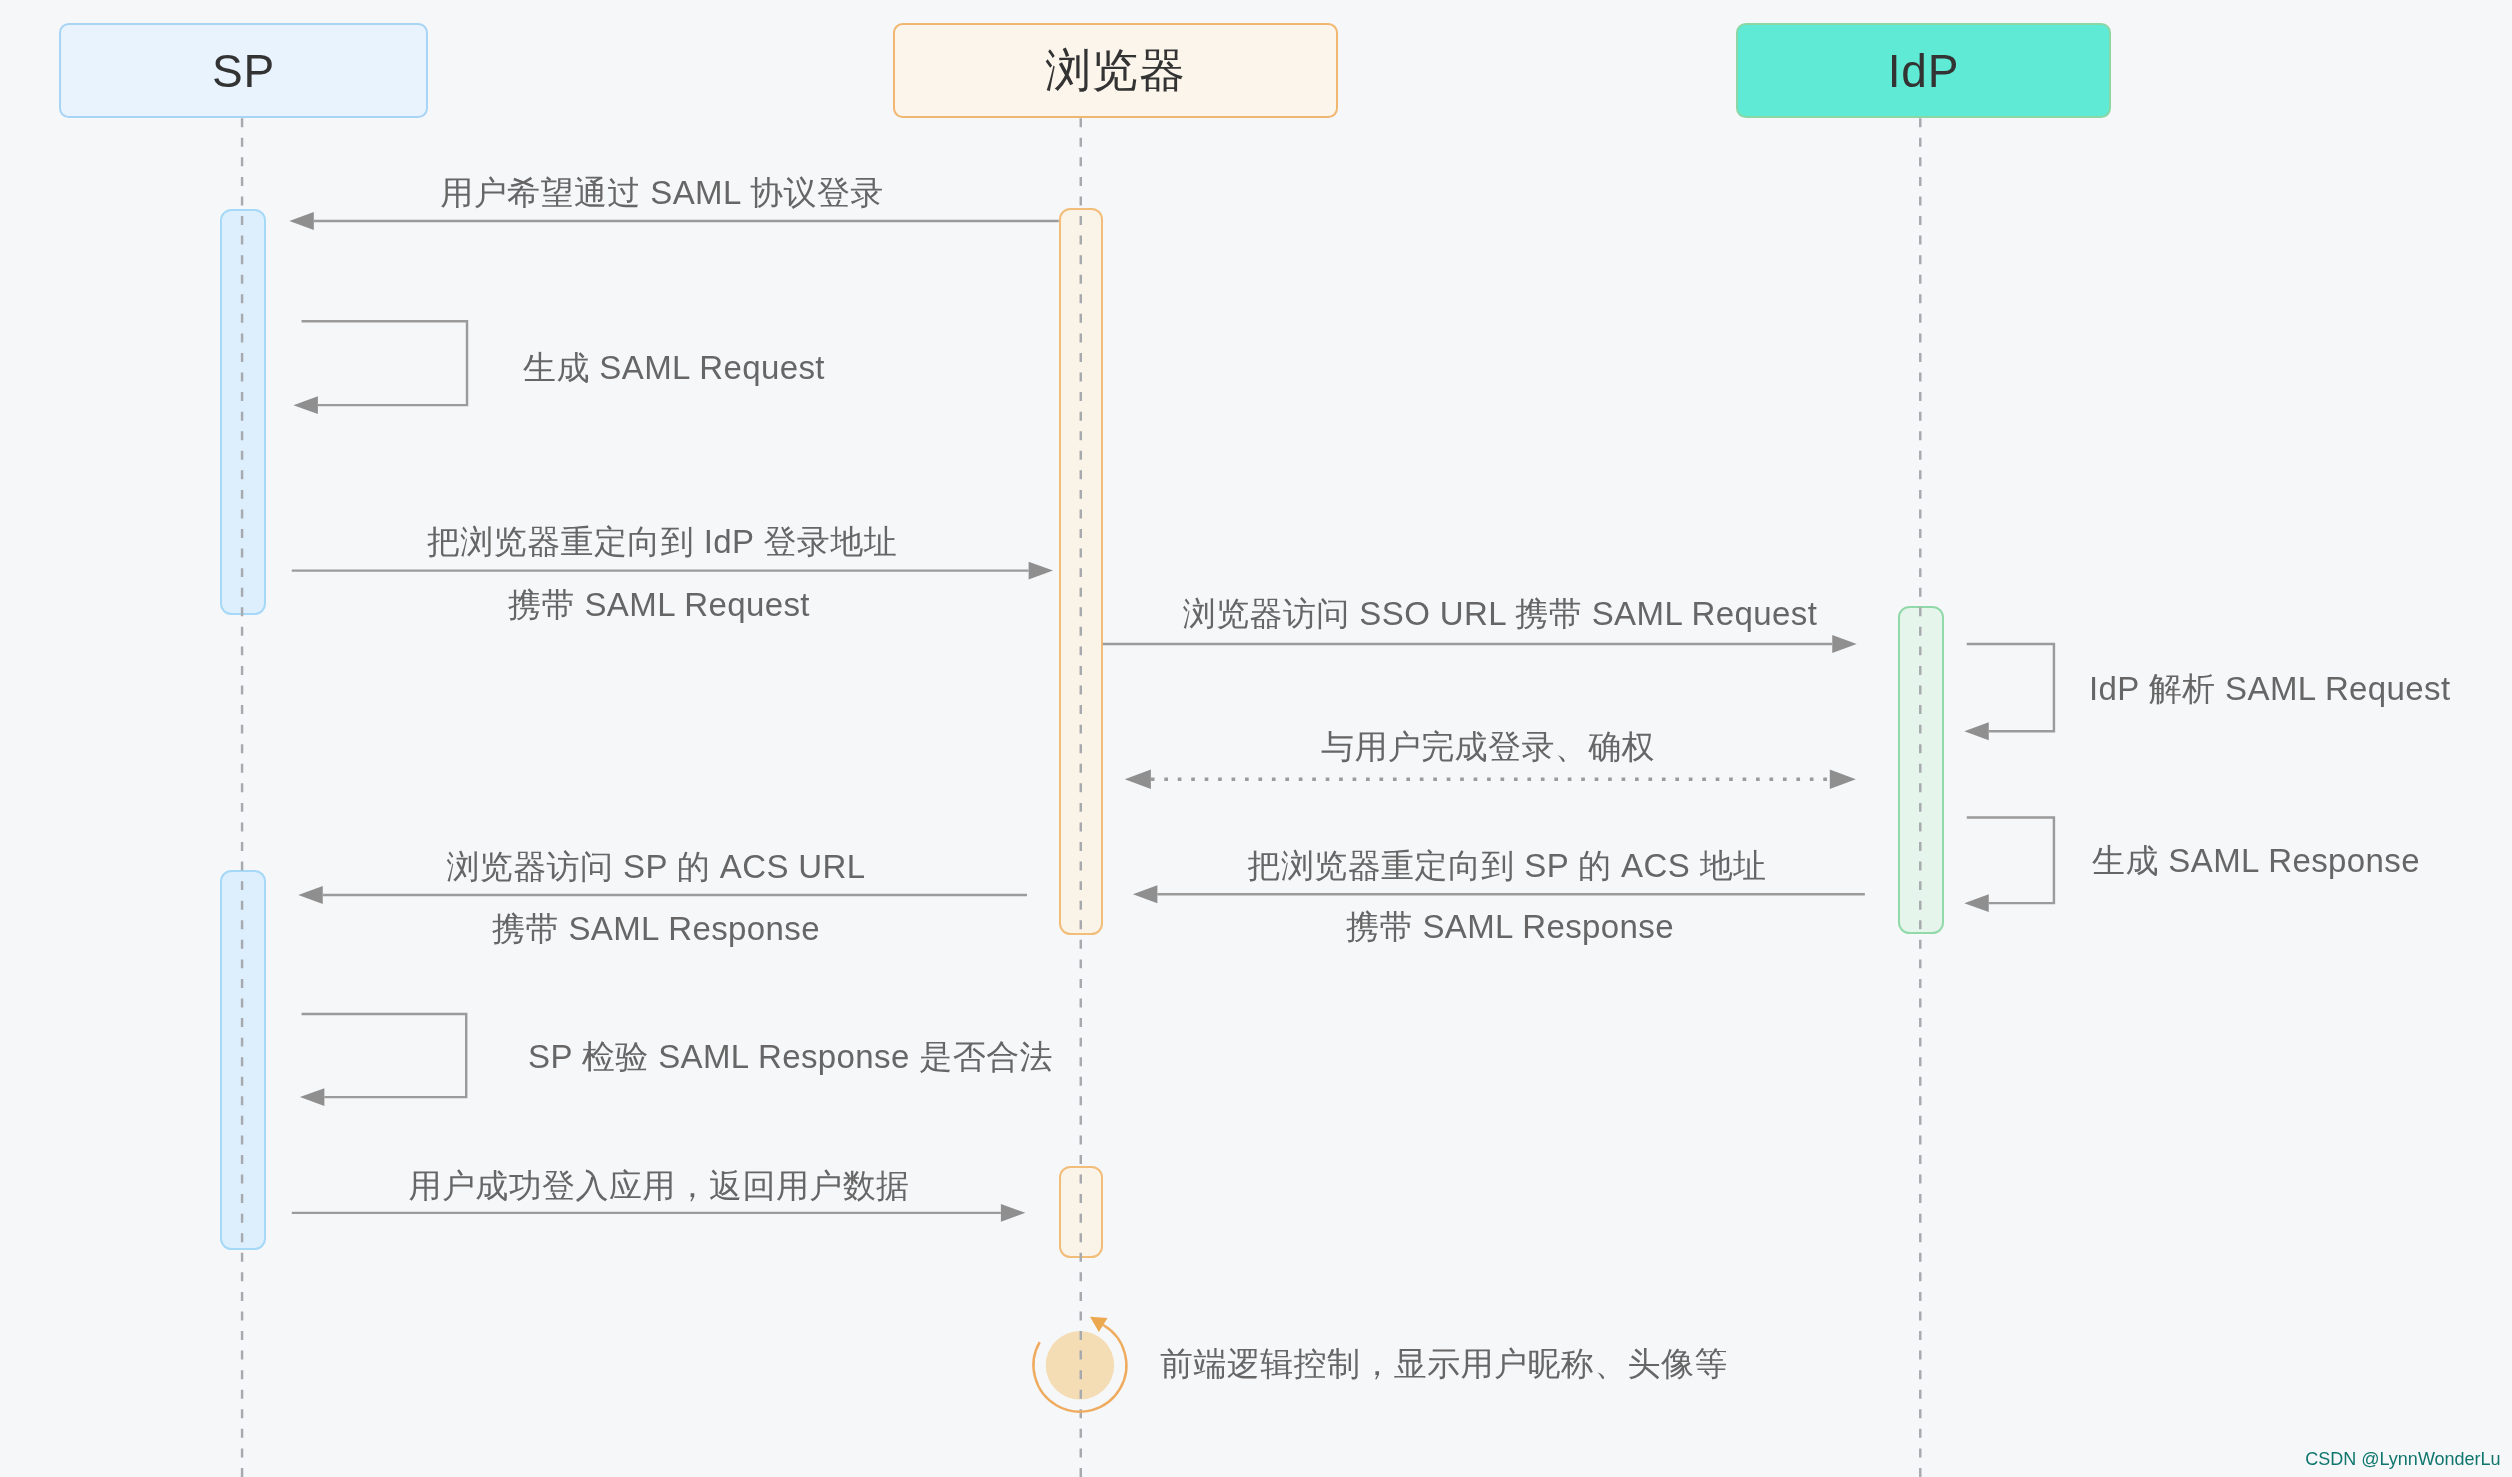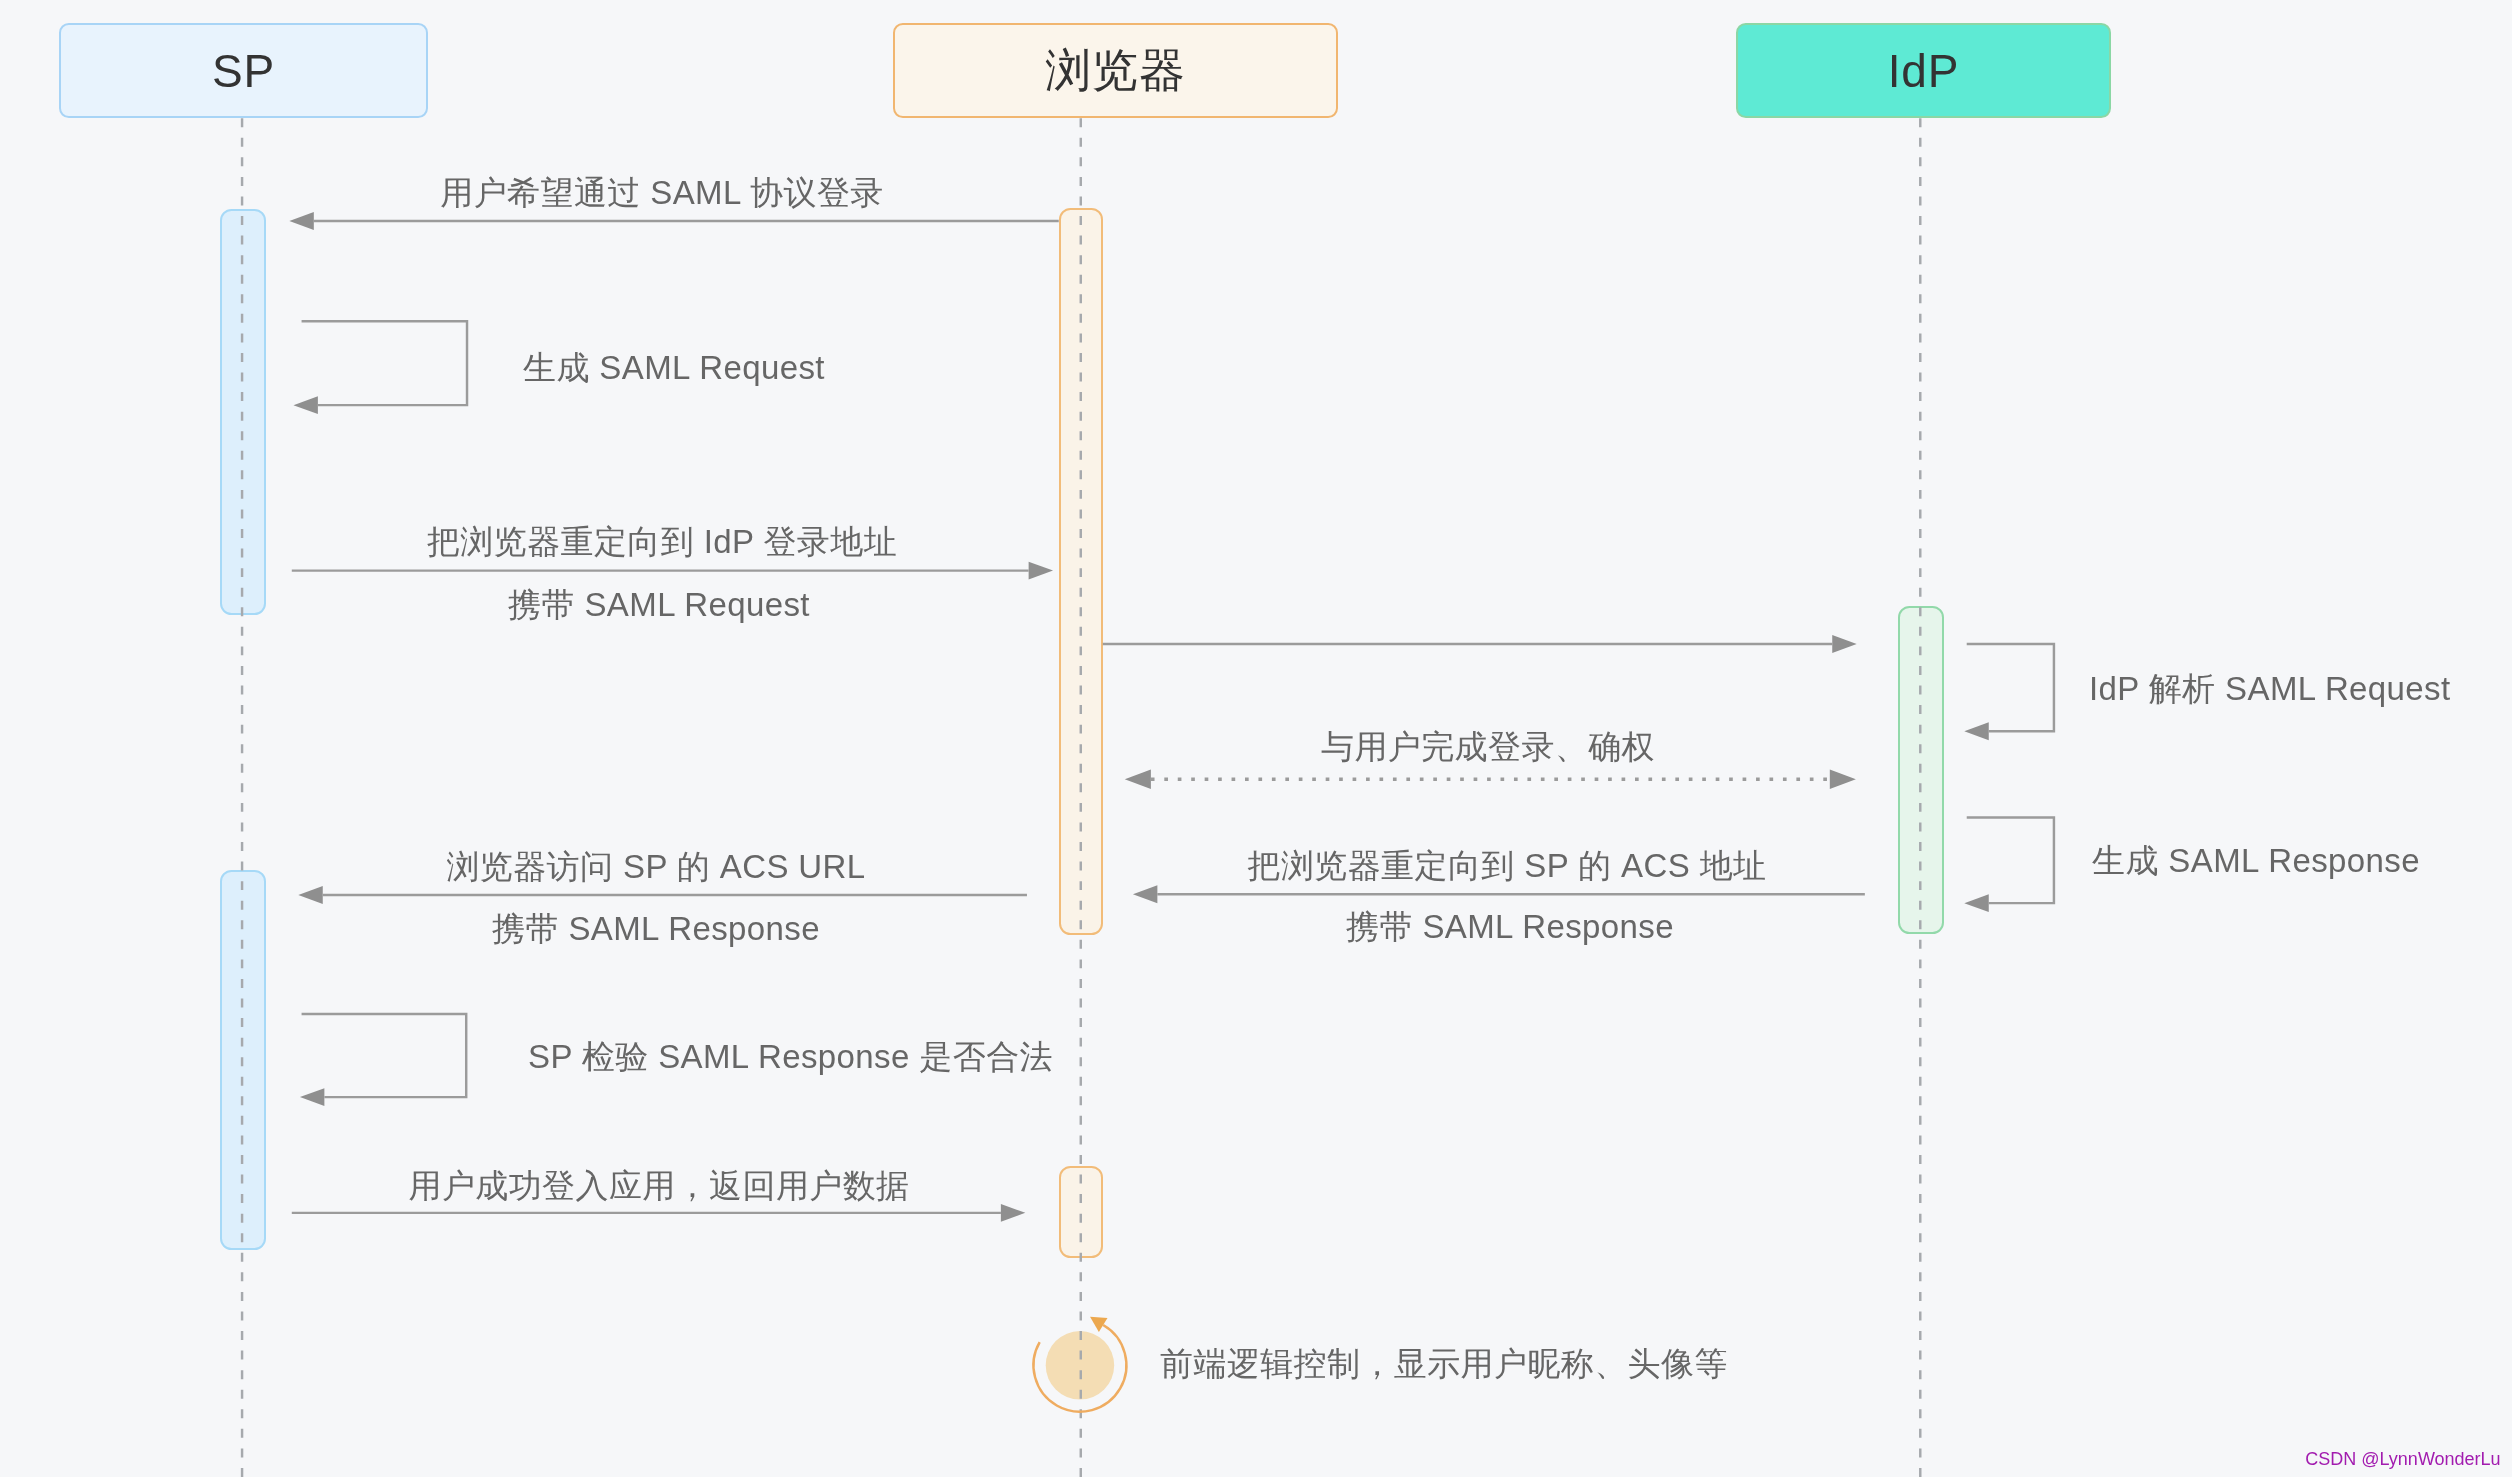--- a/index.html
+++ b/index.html
@@ -45,21 +45,21 @@
   
   .label{
     position:absolute;white-space:nowrap;
     font-size:33px;color:#666;letter-spacing:0.4px;
     transform:translate(-50%,-50%);z-index:3;
   }
   .label.left{transform:translate(0,-50%);}
   
   .watermark{
     position:absolute;right:11.4px;top:1449px;
-    font-size:18px;color:#a21caf;z-index:3;white-space:nowrap;
+    font-size:18px;color:#0f766e;z-index:3;white-space:nowrap;
   }
 </style>
 </head>
 <body>
 
 <div id="canvas">
 
   <div class="actor sp">
     <span>SP</span>
   </div>
@@ -143,20 +143,21 @@
     <g>
       <line class="msgline" x1="358" y1="1488" x2="1228" y2="1488"></line>
       <path class="head" d="M1258,1488 L1228,1477 L1228,1499 Z"></path>
     </g>
   </svg>
 
   <div class="label" style="left:662px;top:193px;">用户希望通过 SAML 协议登录</div>
   <div class="label left" style="left:523px;top:368px;">生成 SAML Request</div>
   <div class="label" style="left:662px;top:542px;">把浏览器重定向到 IdP 登录地址</div>
   <div class="label" style="left:659px;top:605px;">携带 SAML Request</div>
+  <div class="label" style="left:1500px;top:614px;">浏览器访问 SSO URL 携带 SAML Request</div>
   <div class="label left" style="left:2089px;top:689px;">IdP 解析 SAML Request</div>
   <div class="label" style="left:1488px;top:747px;">与用户完成登录、确权</div>
   <div class="label left" style="left:2092px;top:861px;">生成 SAML Response</div>
   <div class="label" style="left:1507px;top:866px;">把浏览器重定向到 SP 的 ACS 地址</div>
   <div class="label" style="left:1510px;top:927px;">携带 SAML Response</div>
   <div class="label" style="left:656px;top:867px;text-align:center;">浏览器访问 SP 的 ACS URL</div>
   <div class="label" style="left:656px;top:929px;">携带 SAML Response</div>
   <div class="label left" style="left:528px;top:1057px;">SP 检验 SAML Response 是否合法</div>
   <div class="label" style="left:659px;top:1186px;">用户成功登入应用，返回用户数据</div>
   <div class="label left" style="left:1160px;top:1364px;">前端逻辑控制，显示用户昵称、头像等</div>

